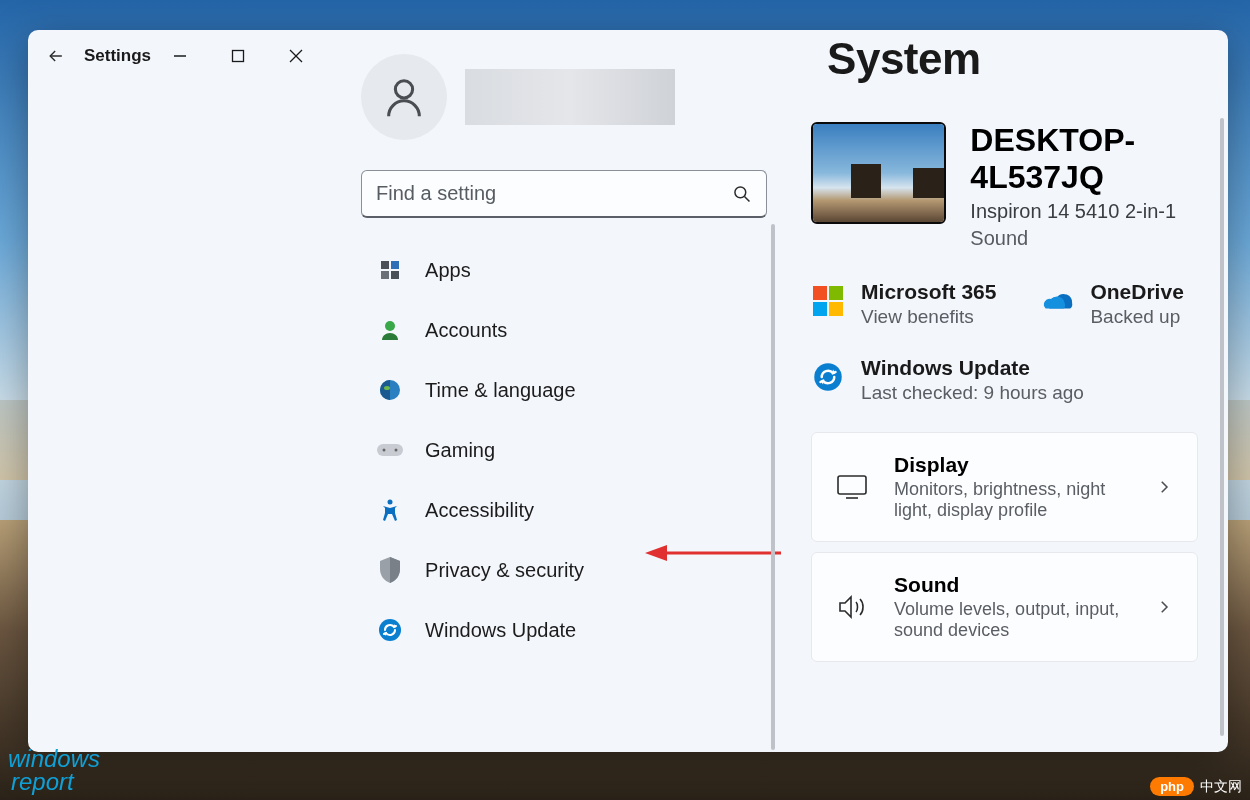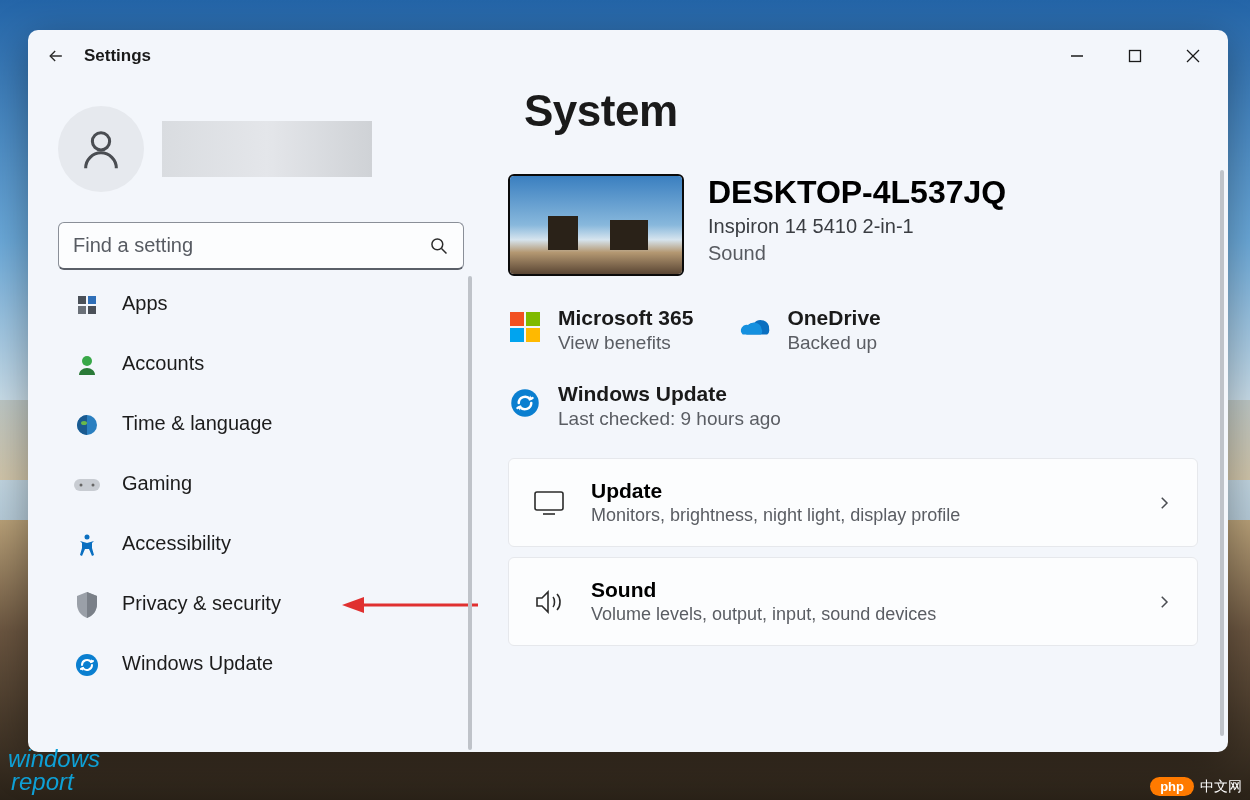--- a/index.html
+++ b/index.html
@@ -10,21 +10,21 @@
   }
   .bg-scene { position:absolute; inset:0; }
   .bg-sky { position:absolute; top:0; left:0; right:0; height:50%; background: linear-gradient(180deg,#2465a8,#6aa8d8 60%,#c8dce8); }
   .bg-ground { position:absolute; bottom:0; left:0; right:0; height:35%; background: linear-gradient(180deg,#b8a078,#6a5540 40%,#2a2218); }
   .bg-water { position:absolute; bottom:22%; left:0; right:0; height:18%; background: linear-gradient(180deg,#c0d4e0,#98b0c0); }
 
   .window {
     position: absolute; top: 30px; left: 28px; right: 22px; bottom: 48px;
     background: #f3f6fb; border-radius: 10px; overflow: hidden;
     box-shadow: 0 10px 40px rgba(0,0,0,0.35);
-    display: flex; flex-direction: column;
+    display: flex; flex-direction: row;
   }
   .titlebar {
     height: 52px; display: flex; align-items: center; padding: 0 6px;
   }
   .back-btn { width:44px; height:44px; display:flex; align-items:center; justify-content:center; border-radius:4px; cursor:pointer; }
   .title { font-size: 17px; font-weight: 600; color:#1a1a1a; margin-left: 6px; }
   .win-controls { margin-left:auto; display:flex; }
   .win-btn { width:58px; height:44px; display:flex; align-items:center; justify-content:center; cursor:pointer; }
 
   .content { flex:1; display:flex; overflow:hidden; }
@@ -37,21 +37,21 @@
   .search-box {
     display:flex; align-items:center; height:48px; border:1px solid #8a8f98; border-bottom:2px solid #5a5f68;
     border-radius:6px; background:#fcfdfe; padding: 0 14px; margin-bottom: 22px;
   }
   .search-box input { flex:1; border:none; outline:none; background:transparent; font-size:20px; color:#333; }
   .search-box input::placeholder { color:#575b62; }
   .search-ic { width:20px; height:20px; }
 
   .nav { position:relative; flex:1; }
   .nav-scroll { position:absolute; top:-16px; right:-8px; bottom:-8px; width:4px; background:#bfc3c9; border-radius:2px; }
-  .nav-item { display:flex; align-items:flex-start; gap:22px; height:60px; padding: 0 16px; border-radius:6px; cursor:pointer; }
+  .nav-item { display:flex; align-items:center; gap:22px; height:60px; padding: 0 16px; border-radius:6px; cursor:pointer; }
   .nav-icon { width:26px; height:26px; display:flex; align-items:center; justify-content:center; }
   .nav-label { font-size:20px; color:#1c1c1c; }
 
   .arrow-annot { position:absolute; left:282px; top:302px; width:140px; height:22px; pointer-events:none; }
 
   .main { flex:1; padding: 0 30px 0 20px; overflow:hidden; position:relative; }
   .main-scroll { position:absolute; top:88px; right:4px; bottom:16px; width:4px; background:#bfc3c9; border-radius:2px; }
   .page-title { font-size:44px; font-weight:600; color:#1a1a1a; margin: 4px 0 38px 16px; letter-spacing:-0.5px; }
 
   .device-row { display:flex; gap:24px; align-items:flex-start; margin-bottom:30px; }
@@ -289,21 +289,21 @@
       </div>
 
       <div class="list-card">
         <div class="lc-ic">
           <svg width="30" height="24" viewBox="0 0 30 24" fill="none" stroke="#2b2b2b" stroke-width="1.6">
               <rect x="1" y="1" width="28" height="18" rx="2"></rect>
               <line x1="9" y1="23" x2="21" y2="23"></line>
             </svg>
         </div>
         <div class="lc-body">
-          <div class="lc-title">Update</div>
+          <div class="lc-title">Display</div>
           <div class="lc-sub">Monitors, brightness, night light, display profile</div>
         </div>
         <svg class="chevron" viewBox="0 0 24 24" fill="none" stroke="#4a4d52" stroke-width="2">
             <polyline points="9 5 16 12 9 19"></polyline>
           </svg>
       </div>
 
       <div class="list-card">
         <div class="lc-ic">
           <svg width="30" height="26" viewBox="0 0 30 26" fill="none" stroke="#2b2b2b" stroke-width="1.6">

